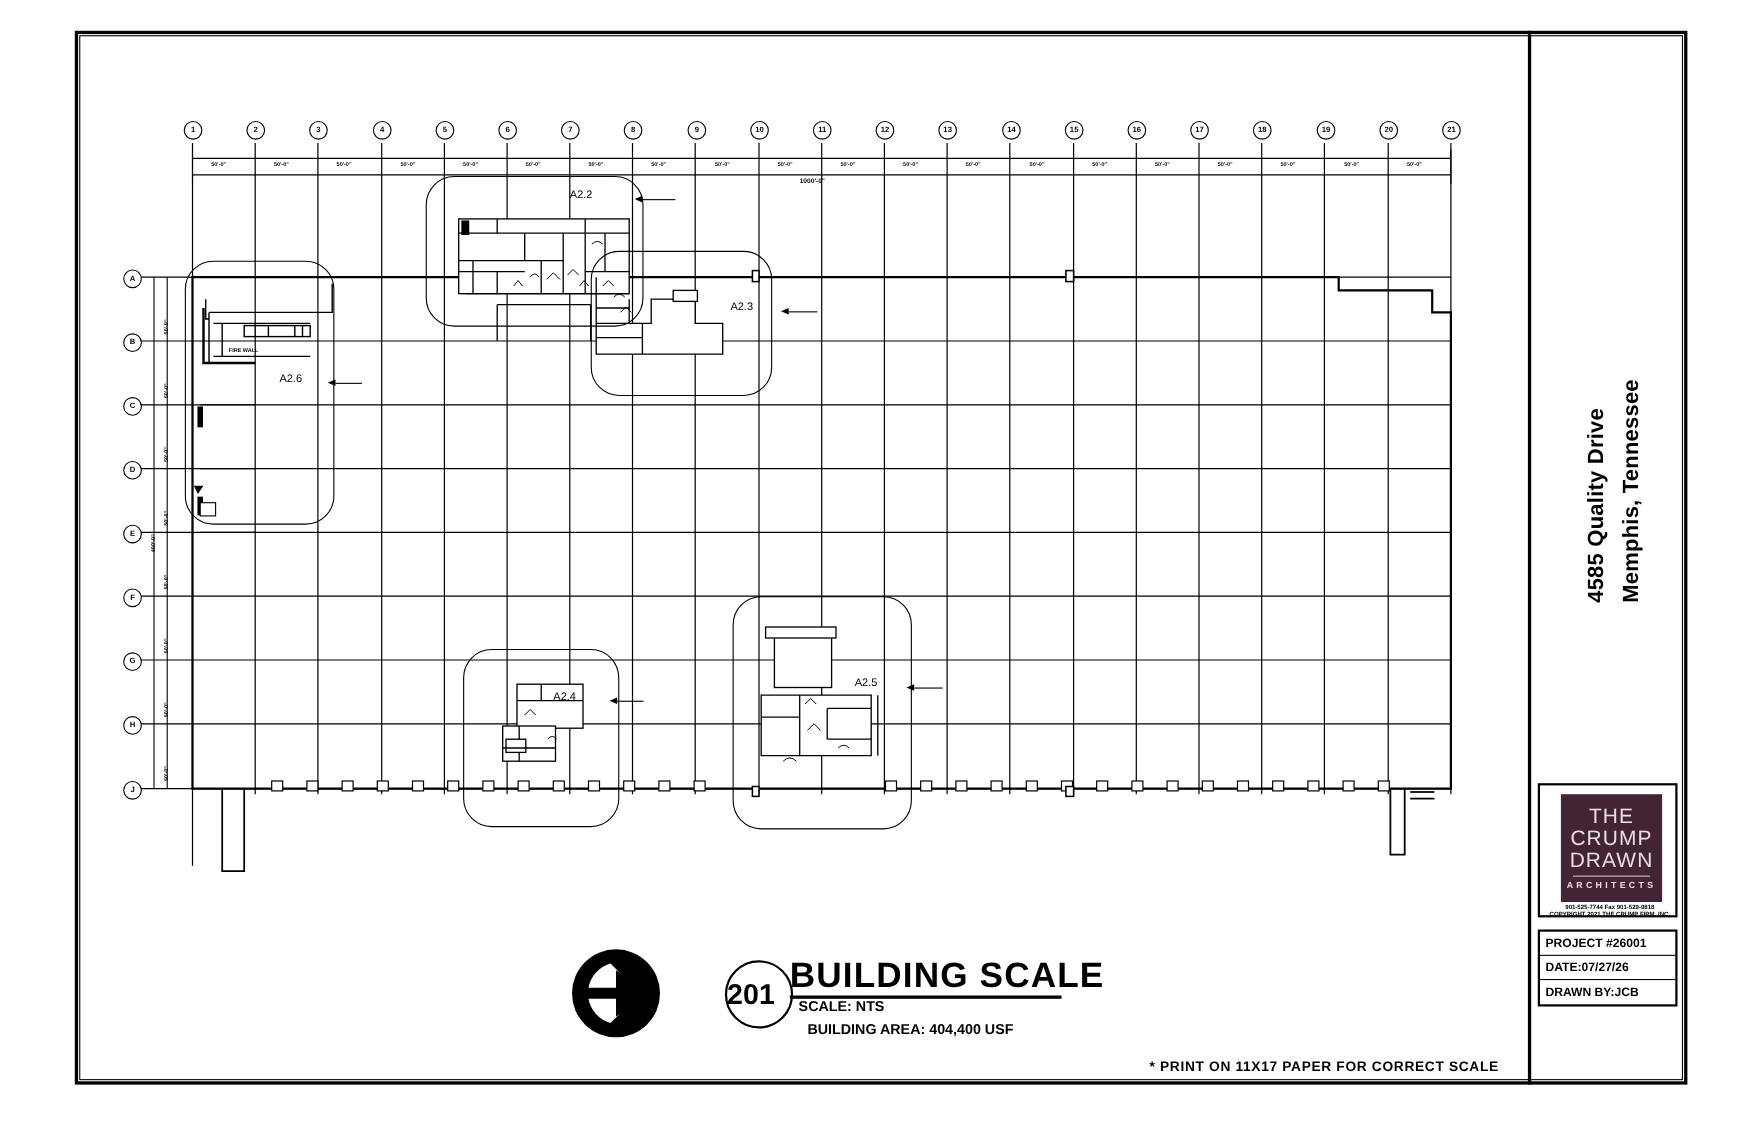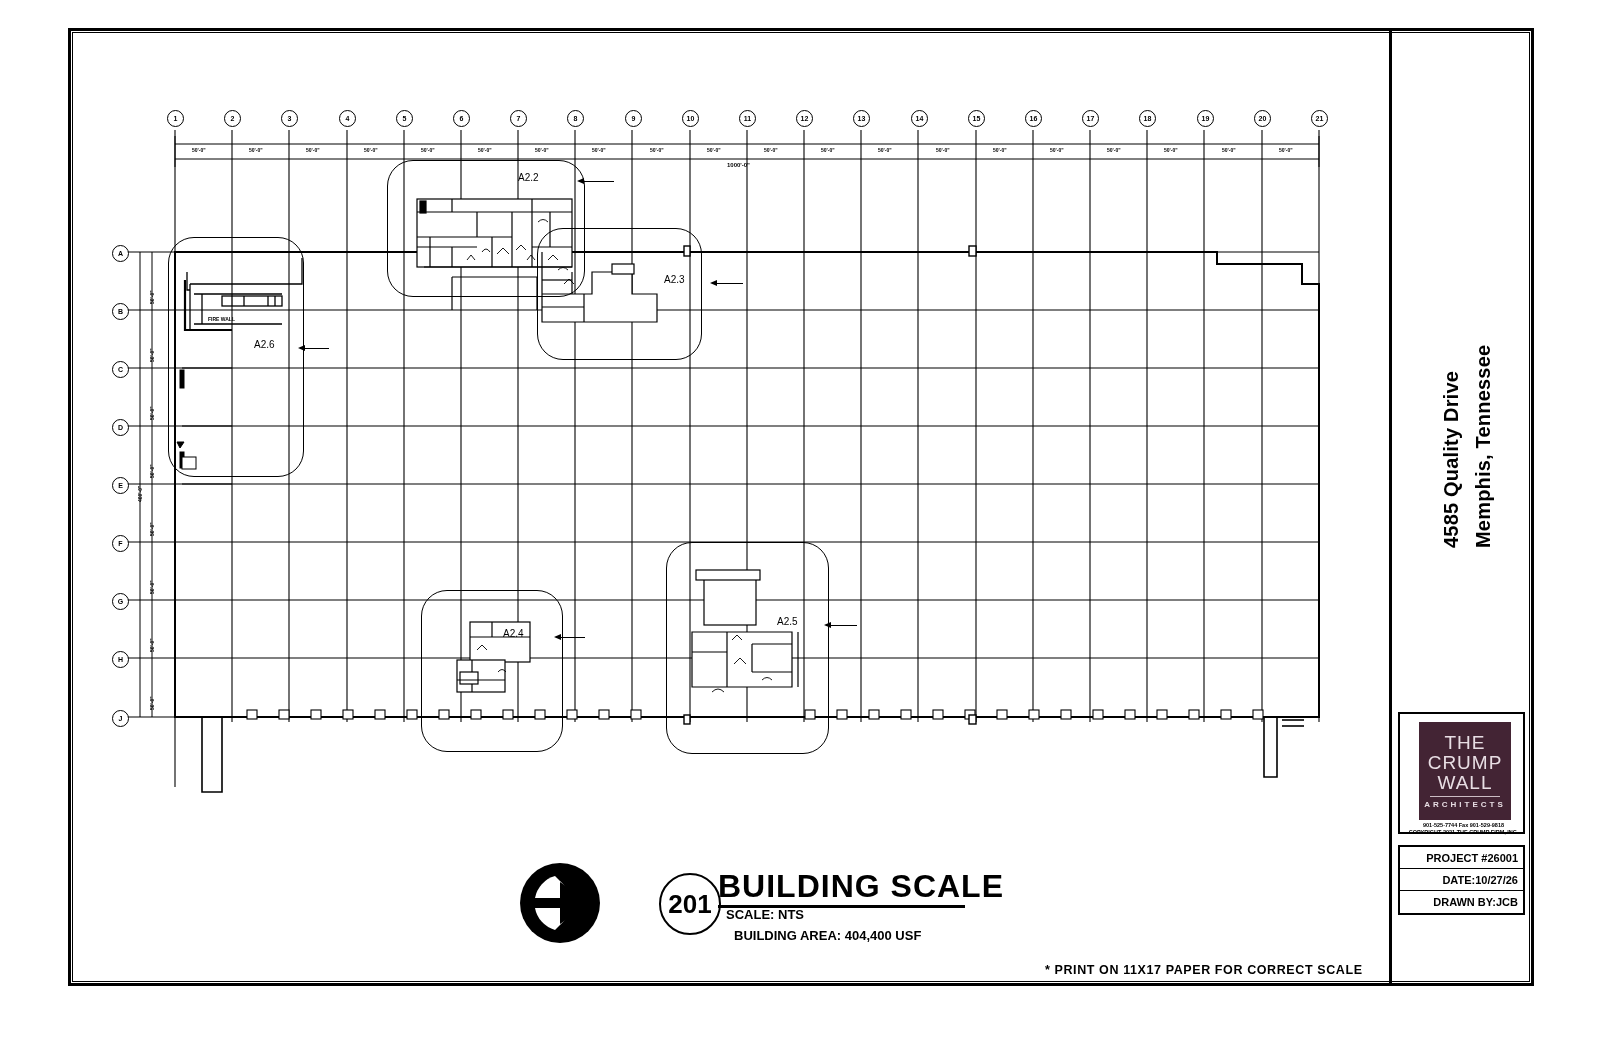--- a/index.html
+++ b/index.html
@@ -28,21 +28,21 @@
   .logo-mark .lg1{top:10px;font-size:19px;}
   .logo-mark .lg2{top:30px;font-size:19px;}
   .logo-mark .lg3{top:50px;font-size:19px;}
   .logo-rule{position:absolute;left:11px;top:74px;width:70px;height:1px;background:#cbbcc4;}
   .logo-mark .lg4{top:78px;font-size:8px;letter-spacing:3px;font-weight:bold;}
   .firm-phone{position:absolute;left:0;top:108px;width:127px;text-align:center;font-size:5.5px;font-weight:bold;}
   .firm-copy{position:absolute;left:0;top:115px;width:127px;text-align:center;font-size:5.5px;font-weight:bold;}
 
   
   .ptable{position:absolute;left:1398px;top:845px;width:127px;border:2px solid #000;box-sizing:border-box;background:#fff;}
-  .prow{display:flex;justify-content:flex-end;align-items:center;height:22px;border-bottom:1px solid #000;padding:0 5px;box-sizing:border-box;}
+  .prow{display:flex;justify-content:flex-start;align-items:center;height:22px;border-bottom:1px solid #000;padding:0 5px;box-sizing:border-box;}
   .prow:last-child{border-bottom:none;}
   .plabel{font-size:11px;font-weight:bold;}
   .pval{font-size:11px;font-weight:bold;}
 
   
   .snum-box{position:absolute;left:1398px;top:911px;width:127px;height:72px;border:2px solid #000;box-sizing:border-box;
       display:flex;align-items:center;justify-content:center;background:#fff;}
   .snum{font-size:31px;font-weight:bold;letter-spacing:.5px;}
 
   
@@ -61,21 +61,21 @@
   .zone{position:absolute;border:1.6px solid #000;border-radius:26px;box-sizing:border-box;background:transparent;}
 
   
   .callout{position:absolute;font-size:10px;white-space:nowrap;}
   .lead{position:absolute;height:1.3px;background:#000;}
   .arrowL{position:absolute;width:0;height:0;border-top:3.5px solid transparent;border-bottom:3.5px solid transparent;border-right:7px solid #000;}
 
   
   .logo-arrow{position:absolute;left:519px;top:862px;width:82px;height:82px;}
   .tb-bubble{position:absolute;left:659px;top:873px;width:58px;height:58px;border:2.2px solid #000;border-radius:50%;
-      display:flex;align-items:center;justify-content:center;font-size:26px;font-weight:bold;background:#fff;}
+      display:flex;align-items:center;font-size:26px;font-weight:bold;background:#fff;}
   .tb-title{position:absolute;left:718px;top:868px;font-size:32px;font-weight:bold;letter-spacing:1px;white-space:nowrap;}
   .tb-rule{position:absolute;left:718px;top:905px;width:247px;height:2.5px;background:#000;}
   .tb-scale{position:absolute;left:726px;top:907px;font-size:13px;font-weight:bold;white-space:nowrap;}
   .tb-area{position:absolute;left:734px;top:928px;font-size:13px;font-weight:bold;white-space:nowrap;}
   .printnote{position:absolute;left:1045px;top:963px;font-size:12.5px;font-weight:bold;letter-spacing:.6px;white-space:nowrap;}
 </style>
 </head>
 <body>
 
 <div class="sheet">
@@ -396,36 +396,36 @@
 
   <div class="vtitle">
     <div class="line l1">4585 Quality Drive</div>
     <div class="line l2">Memphis, Tennessee</div>
   </div>
 
   <div class="logo-box">
     <div class="logo-mark">
       <div class="lg lg1">THE</div>
       <div class="lg lg2">CRUMP</div>
-      <div class="lg lg3">WALL</div>
+      <div class="lg lg3">DRAWN</div>
       <div class="logo-rule"></div>
       <div class="lg lg4">ARCHITECTS</div>
     </div>
     <div class="firm-phone">901-525-7744  Fax 901-529-9818</div>
     <div class="firm-copy">COPYRIGHT  2021  THE CRUMP FIRM, INC.</div>
   </div>
 
   <div class="ptable">
     <div class="prow">
       <span class="plabel">PROJECT #</span>
       <span class="pval">26001</span>
     </div>
     <div class="prow">
       <span class="plabel">DATE:</span>
-      <span class="pval">10/27/26</span>
+      <span class="pval">07/27/26</span>
     </div>
     <div class="prow">
       <span class="plabel">DRAWN BY:</span>
       <span class="pval">JCB</span>
     </div>
   </div>
 
 
   <svg class="logo-arrow" viewBox="0 0 82 82">
     <circle cx="41" cy="41" r="40" fill="#000"></circle>

